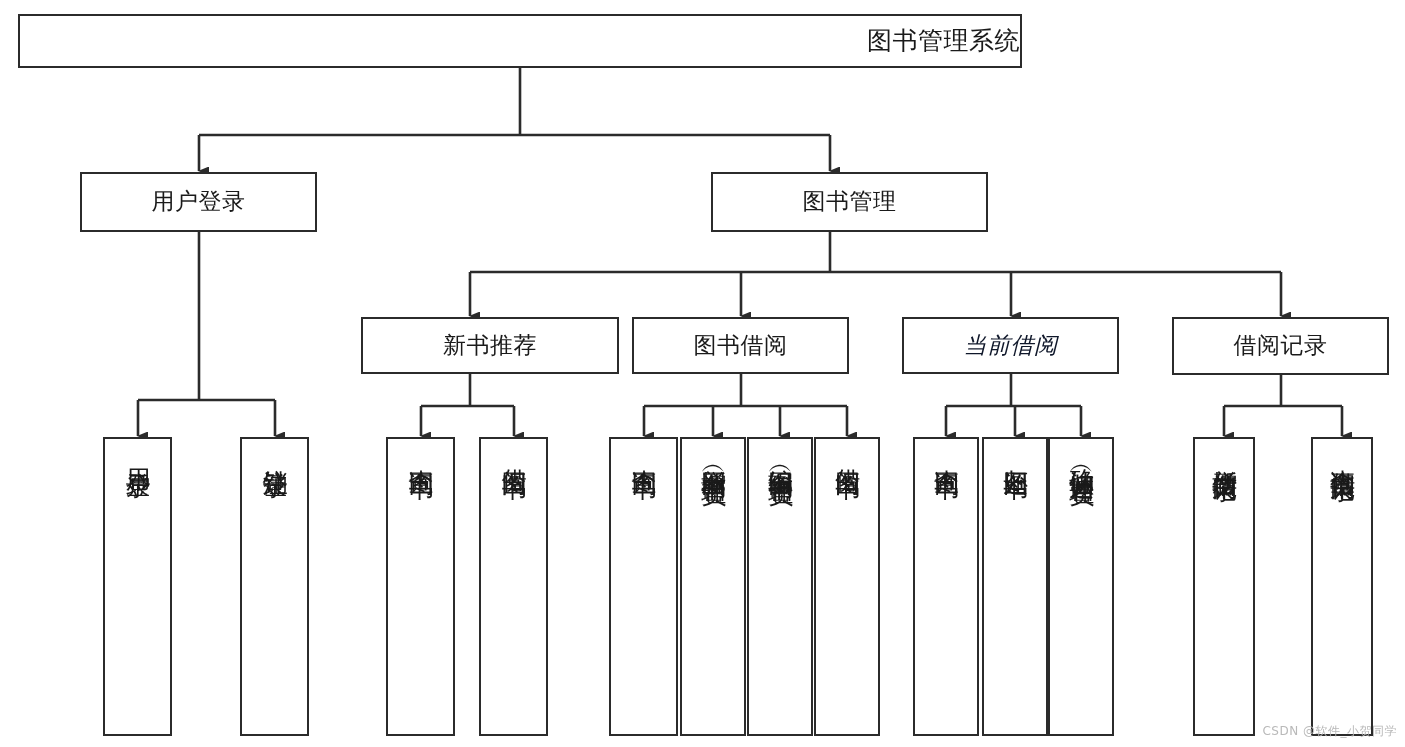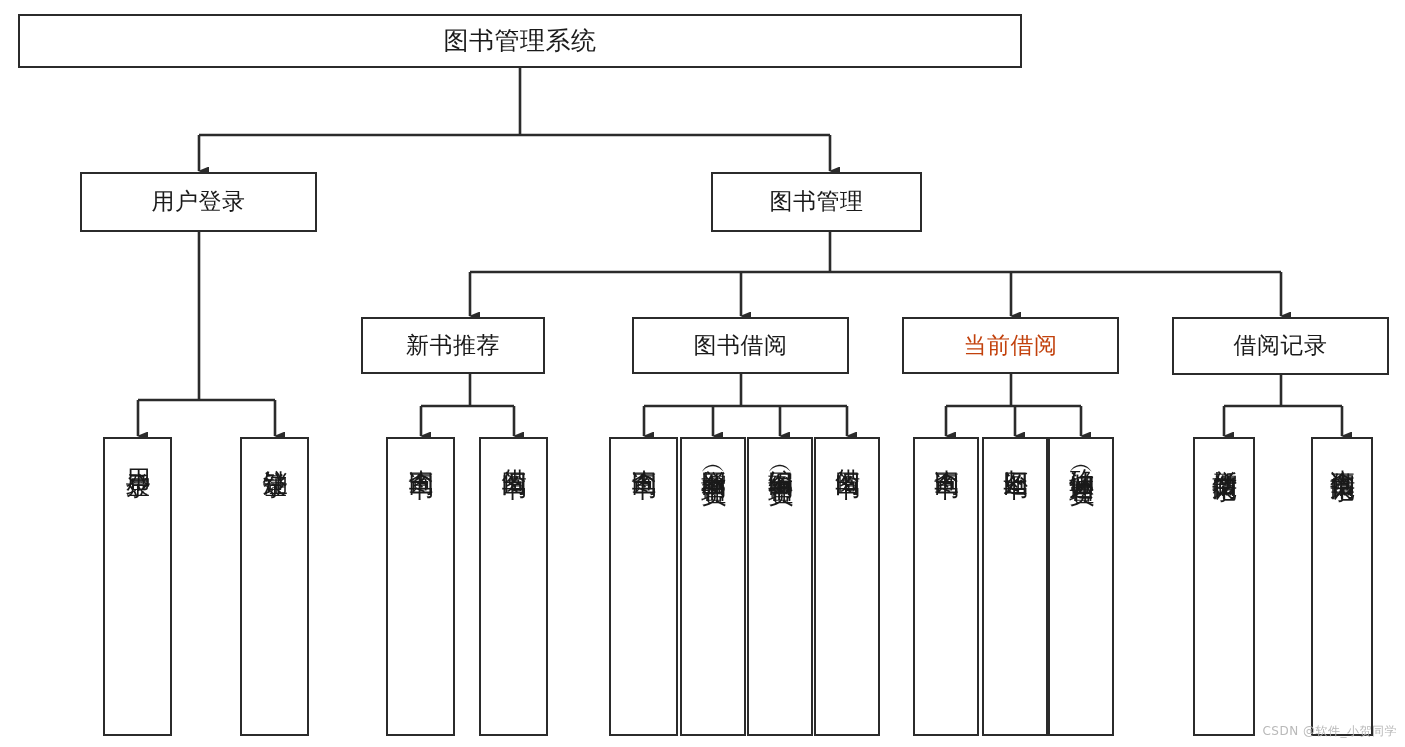--- a/index.html
+++ b/index.html
@@ -113,37 +113,37 @@
         <line x1="1015" y1="406" x2="1015" y2="436" marker-end="url(#arrowhead)"></line>
         <line x1="1081" y1="406" x2="1081" y2="436" marker-end="url(#arrowhead)"></line>
         <line x1="1281" y1="374" x2="1281" y2="406"></line>
         <line x1="1224" y1="406" x2="1342" y2="406"></line>
         <line x1="1224" y1="406" x2="1224" y2="436" marker-end="url(#arrowhead)"></line>
         <line x1="1342" y1="406" x2="1342" y2="436" marker-end="url(#arrowhead)"></line>
       </g>
   </svg>
 
   <div id="node-layer">
-      <div class="node-box horizontal root" style="left: 18px; top: 14px; width: 1004px; height: 54px; background: rgb(255, 255, 255); border-color: rgb(43, 43, 43);">
+      <div class="node-box horizontal root" style="left: 18px; top: 14px; width: 1004px; height: 54px; background: rgb(255, 255, 255); border-color: rgb(43, 43, 43); justify-content: flex-end;">
         <span class="node-label" style="color: rgb(26, 26, 26);">图书管理系统</span>
       </div>
       <div class="node-box horizontal" style="left: 80px; top: 172px; width: 237px; height: 60px; background: rgb(255, 255, 255); border-color: rgb(43, 43, 43);">
         <span class="node-label" style="color: rgb(26, 26, 26);">用户登录</span>
       </div>
-      <div class="node-box horizontal" style="left: 711px; top: 172px; width: 211px; height: 60px; background: rgb(255, 255, 255); border-color: rgb(43, 43, 43);">
+      <div class="node-box horizontal" style="left: 711px; top: 172px; width: 277px; height: 60px; background: rgb(255, 255, 255); border-color: rgb(43, 43, 43);">
         <span class="node-label" style="color: rgb(26, 26, 26);">图书管理</span>
       </div>
-      <div class="node-box horizontal" style="left: 361px; top: 317px; width: 184px; height: 57px; background: rgb(255, 255, 255); border-color: rgb(43, 43, 43);">
+      <div class="node-box horizontal" style="left: 361px; top: 317px; width: 258px; height: 57px; background: rgb(255, 255, 255); border-color: rgb(43, 43, 43);">
         <span class="node-label" style="color: rgb(26, 26, 26);">新书推荐</span>
       </div>
       <div class="node-box horizontal" style="left: 632px; top: 317px; width: 217px; height: 57px; background: rgb(255, 255, 255); border-color: rgb(43, 43, 43);">
         <span class="node-label" style="color: rgb(26, 26, 26); text-align: right;">图书借阅</span>
       </div>
       <div class="node-box horizontal" style="left: 902px; top: 317px; width: 217px; height: 57px; background: rgb(255, 255, 255); border-color: rgb(43, 43, 43);">
-        <span class="node-label" style="color: #c2410c;">当前借阅</span>
+        <span class="node-label" style="color: #0f172a; font-style: italic;">当前借阅</span>
       </div>
       <div class="node-box horizontal" style="left: 1172px; top: 317px; width: 217px; height: 58px; background: rgb(255, 255, 255); border-color: rgb(43, 43, 43);">
         <span class="node-label" style="color: rgb(26, 26, 26);">借阅记录</span>
       </div>
       <div class="node-box vertical" style="left: 103px; top: 437px; width: 69px; height: 299px; background: rgb(255, 255, 255); border-color: rgb(43, 43, 43);">
         <span class="node-label" style="color: rgb(26, 26, 26);">用户登录</span>
       </div>
       <div class="node-box vertical" style="left: 240px; top: 437px; width: 69px; height: 299px; background: rgb(255, 255, 255); border-color: rgb(43, 43, 43);">
         <span class="node-label" style="color: rgb(26, 26, 26);">注销登录</span>
       </div>

